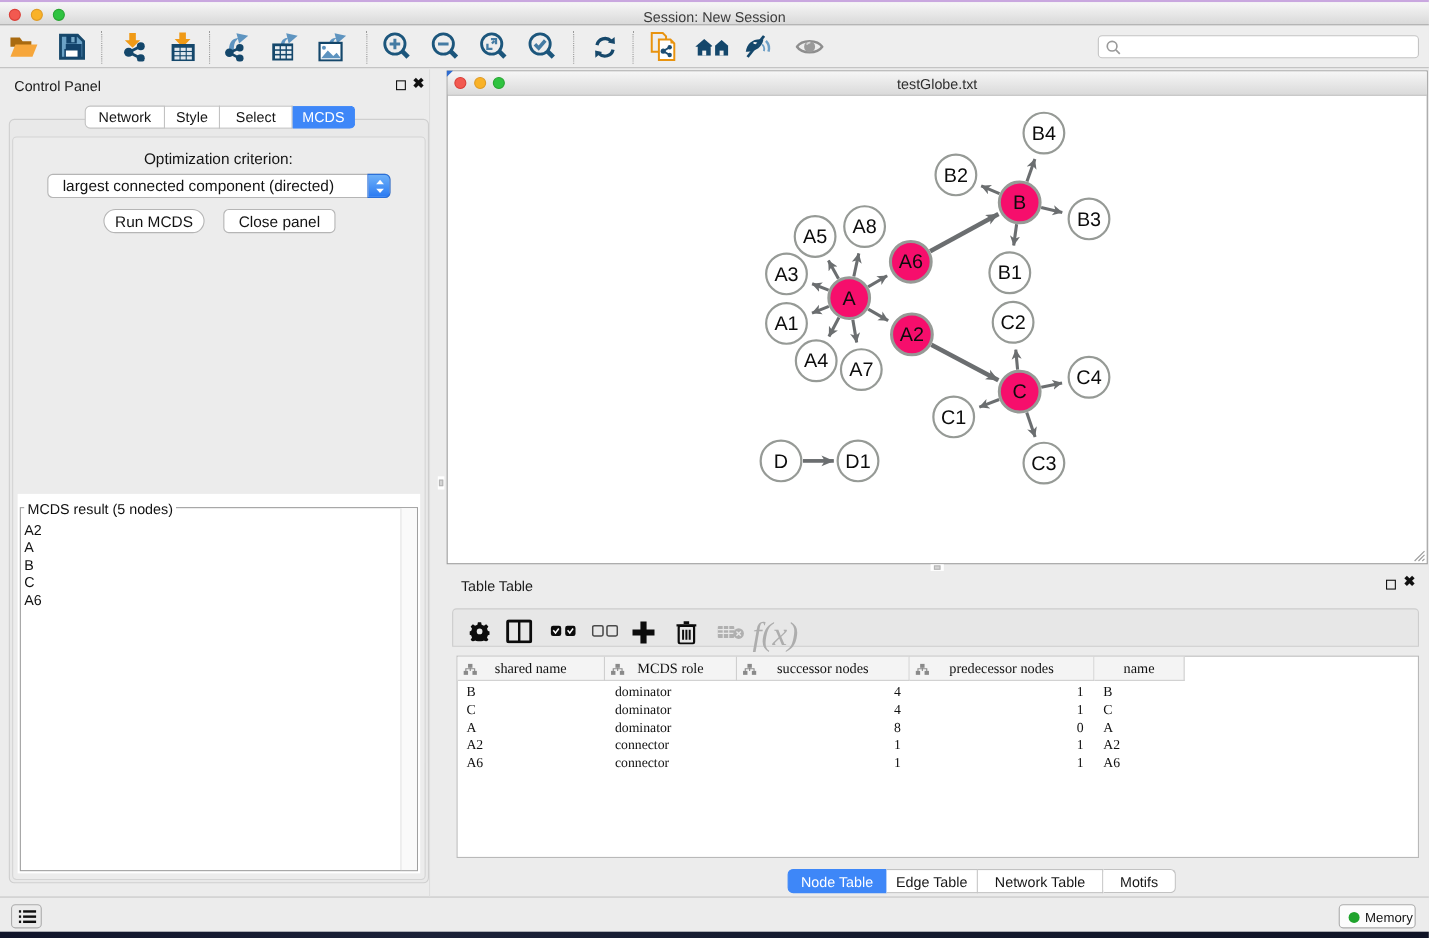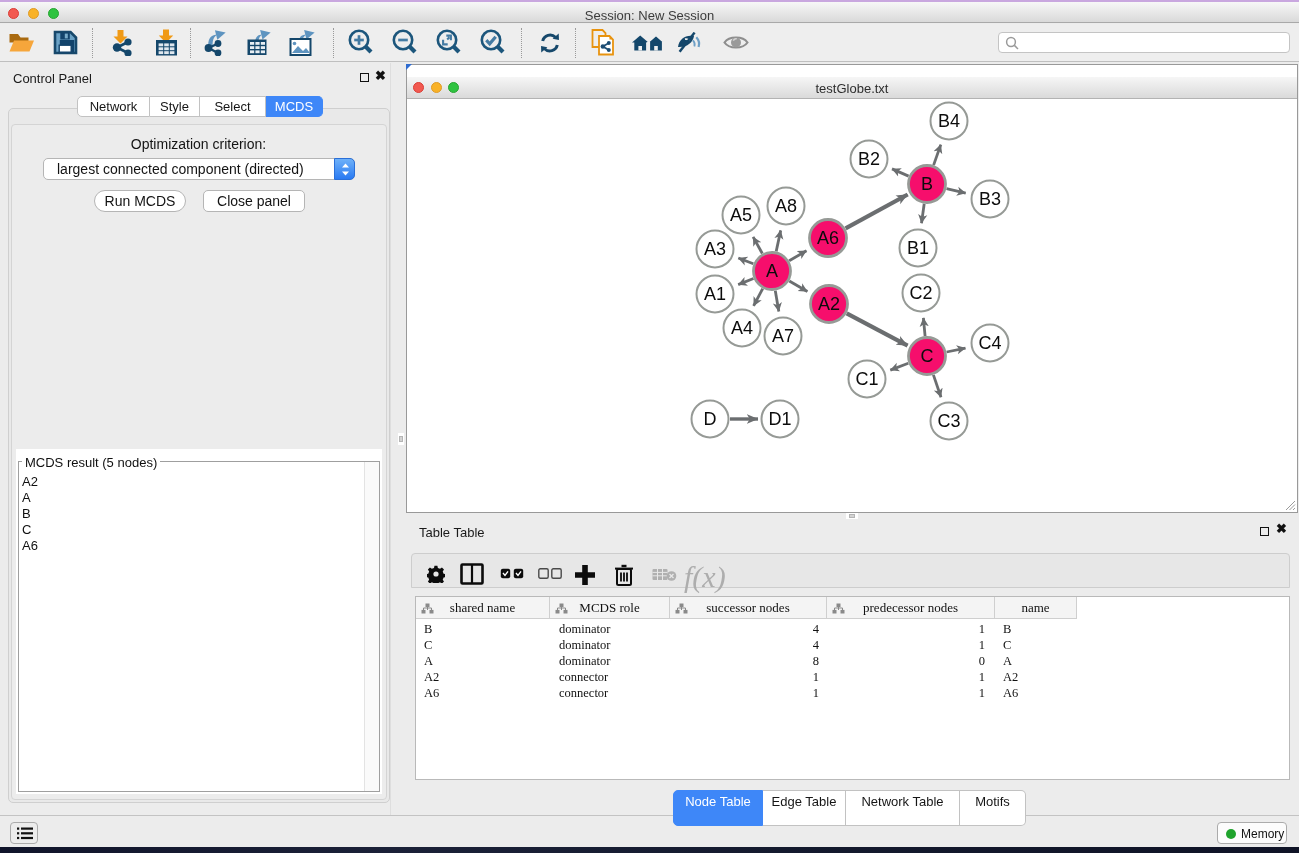--- a/index.html
+++ b/index.html
@@ -38,39 +38,39 @@
   .btn { position:absolute; top:190px; height:22px; background:#fff; border:1px solid #b5b5b5; border-radius:5px;
          font-size:14px; color:#131313; text-align:center; line-height:20px; }
   
   #mcds-box { left:16px; top:449px; width:366px; height:345px; background:#fff; }
   #mcds-border { left:18px; top:461px; width:362px; height:331px; border:1px solid #9f9f9f; }
   #mcds-legend { left:22px; top:455px; background:#fff; padding:0 3px; font-size:13px; color:#101010; }
   #mcds-list { left:22px; top:474px; font-size:13px; color:#101010; line-height:16px; }
   #mcds-scroll { left:364px; top:462px; width:15px; height:329px; background:#fafafa; border-left:1px solid #e3e3e3; }
   
   #netwin { left:406px; top:64px; width:892px; height:449px; border:1px solid #999; background:#fff; }
-  #nettitle { left:0; top:12px; width:100%; height:22px; background:linear-gradient(#f6f6f6,#dadada); border-bottom:1px solid #b3b3b3; }
+  #nettitle { left:0; top:0; width:100%; height:22px; background:linear-gradient(#f6f6f6,#dadada); border-bottom:1px solid #b3b3b3; }
   #nettitle .t1 { left:6px; background:#f25950; border:1px solid #da3e37; }
   #nettitle .t2 { left:24px; background:#f9b227; border:1px solid #df9b26; }
   #nettitle .t3 { left:41px; background:#2fc340; border:1px solid #28a532; }
   #nettitle .tl { top:5px; }
   #nettitletext { width:100%; text-align:center; top:4px; font-size:13px; color:#2e2e2e; }
   
   #tp-title { left:419px; top:525px; font-size:13px; color:#1a1a1a; }
   #tp-toolbar { left:411px; top:553px; width:879px; height:35px; background:#e7e7e7; border:1px solid #cdcdcd; border-radius:4px 4px 0 0; }
   #tp-table { left:415px; top:596px; width:875px; height:184px; background:#fff; border:1px solid #b9b9b9;font-family:Liberation Serif, serif; }
   .th { position:absolute; top:0; height:22px; border-right:1px solid #cfcfcf; border-bottom:1px solid #cfcfcf; background:#f4f4f4; font-size:13px; color:#111; }
   .th span { display:block; text-align:center; margin-top:3px; }
   .th .hicon { position:absolute; left:5px; top:6px; }
   #tp-rows { position:absolute; left:0; top:20px; width:100%; font-size:12.5px; color:#111; }
   .trow { position:absolute; height:16px; width:100%; }
   .trow span { top:0; }
   
-  .btab { position:absolute; z-index:5; top:790px; height:36px; background:#fff; border:1px solid #c2c2c2; border-left:none;
-          font-size:13px; color:#161616; text-align:center; line-height:21px; }
+  .btab { position:absolute; z-index:5; top:790px; height:22px; background:#fff; border:1px solid #c2c2c2; border-left:none;
+          font-size:13px; color:#161616; text-align:center; line-height:21px;margin-left:43px; }
   
   #listbtn { left:10px; top:822px; width:28px; height:22px; border:1px solid #ababab; border-radius:4px; background:#ececec; }
   #membtn { left:1217px; top:822px; width:70px; height:22px; border:1px solid #ababab; border-radius:4px; background:#fcfcfc;
             font-size:12px; color:#111; }
   #membtn .dot { position:absolute; left:8px; top:6px; width:10px; height:10px; border-radius:50%; background:#1fa32c; }
   #membtn .mtxt { position:absolute; left:23px; top:4px; }
 </style></head>
 <body>
 <div class="abs" id="purp"></div>
 <div class="abs" id="titlebar">

